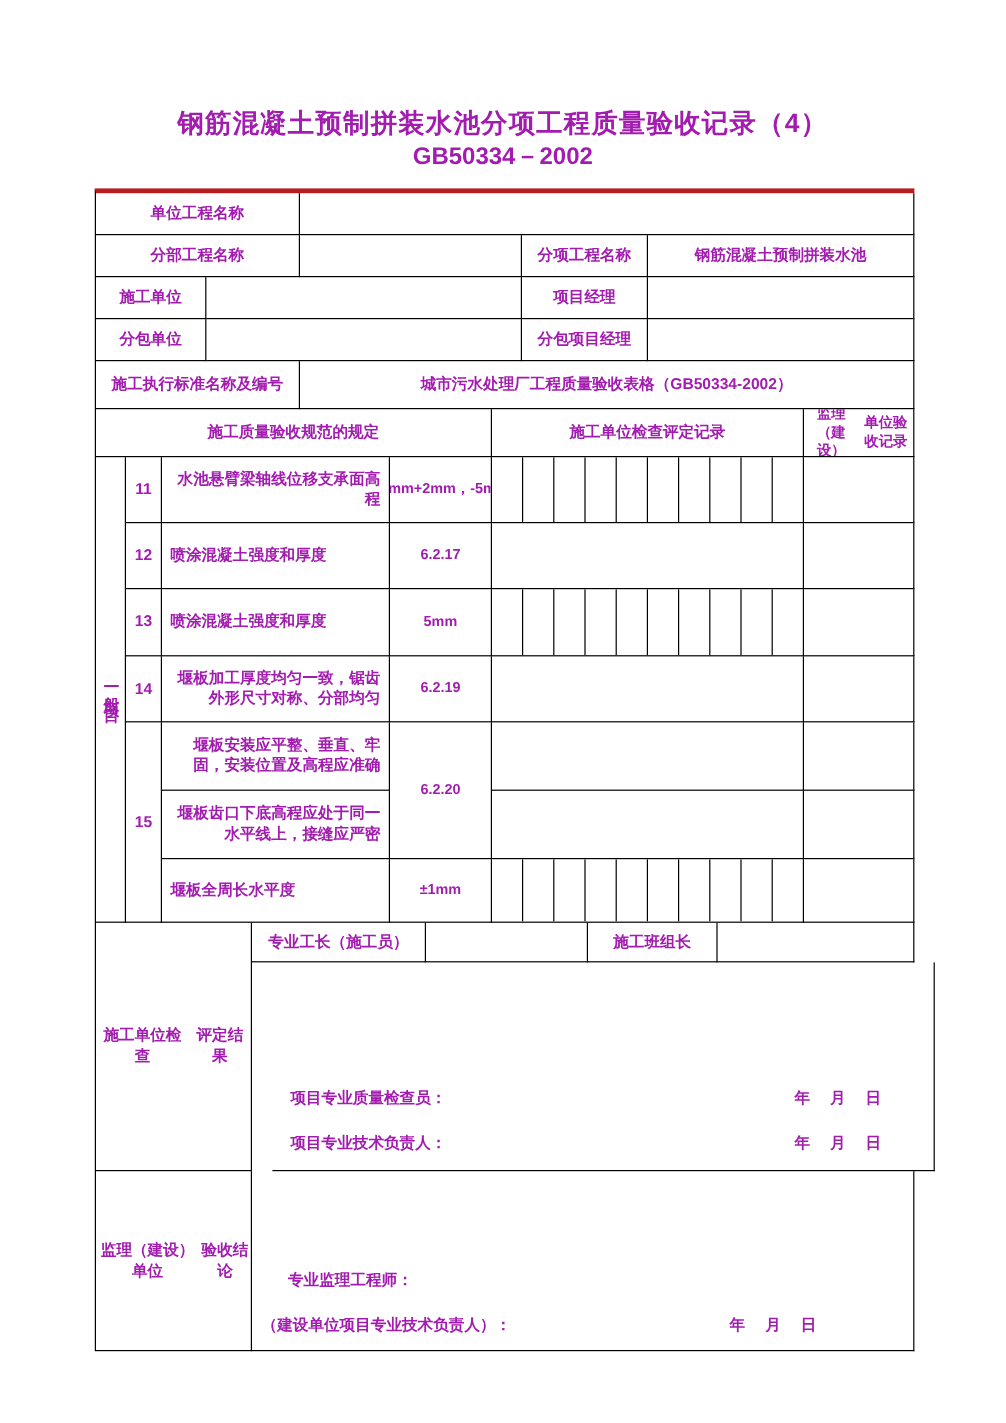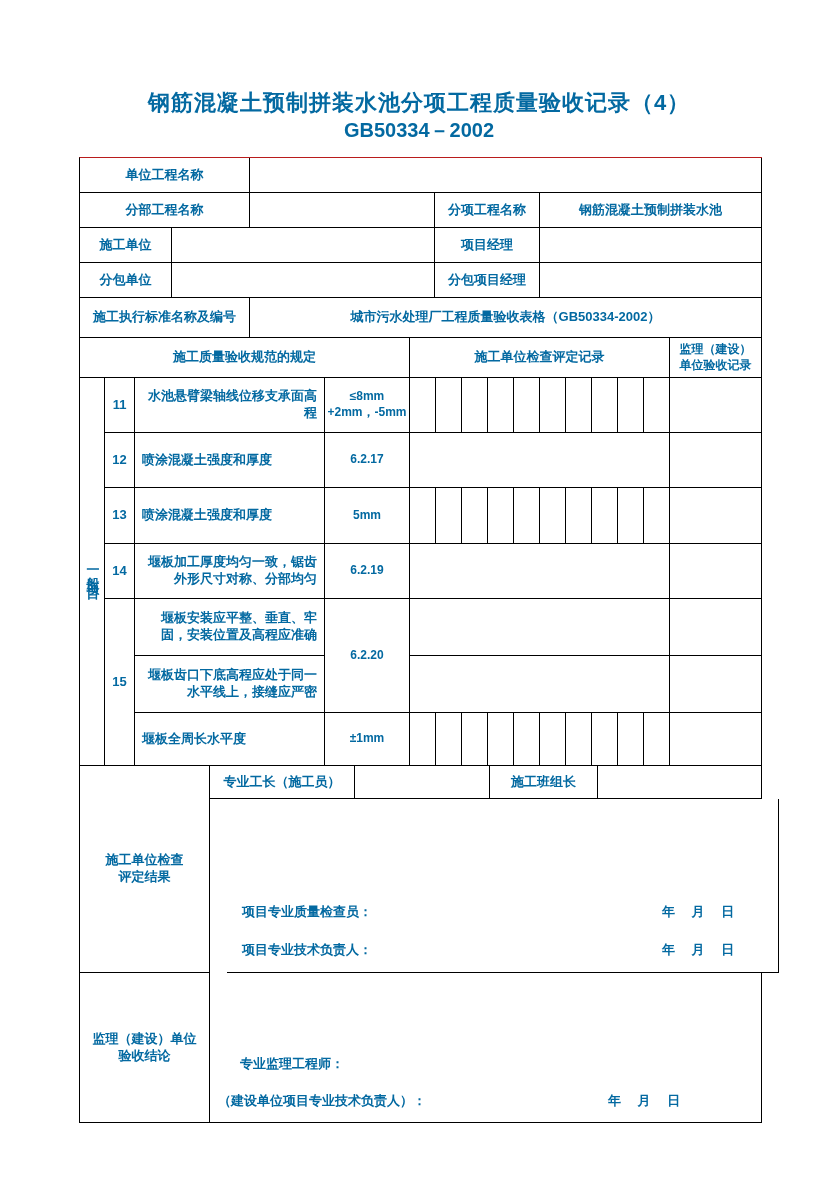--- a/index.html
+++ b/index.html
@@ -1,30 +1,30 @@
 <!DOCTYPE html>
 <html><head>
 <meta charset="utf-8">
 <style>
   html,body{margin:0;padding:0;background:#ffffff;}
   .page{position:relative;width:838px;height:1186px;background:#ffffff;overflow:hidden;
-        font-family:"Liberation Sans","DejaVu Sans",sans-serif;color:#0369a1;}
+        font-family:"Liberation Sans","DejaVu Sans",sans-serif;color:#a21caf;}
   .title{position:absolute;left:0;top:88px;width:838px;text-align:center;
          font-size:22px;font-weight:bold;letter-spacing:1px;}
   .subtitle{position:absolute;left:0;top:117px;width:838px;text-align:center;
             font-size:20px;font-weight:bold;}
   .tbl{position:absolute;left:79px;top:157px;width:682px;height:965px;
-       border-top:1px solid #b91c1c;border-left:1px solid #000;}
+       border-top:4px solid #b91c1c;border-left:1px solid #000;}
   .cell{position:absolute;box-sizing:border-box;
         border-right:1px solid #000;border-bottom:1px solid #000;
         display:flex;align-items:center;justify-content:center;
         text-align:center;font-weight:bold;font-size:13px;line-height:1.3;
         overflow:hidden;}
   .left{justify-content:flex-start;text-align:right;padding:0 7px;}
-  .col{flex-direction:column;}
+  .col{flex-direction:row;}
   .small{font-size:12px;}
   .ticks{padding:0;align-items:stretch;}
   .ticks .tick{flex:1 1 0;border-right:1px solid #000;}
   .ticks .tick:last-child{border-right:none;}
   .vert{writing-mode:vertical-rl;letter-spacing:5px;font-size:13px;}
   .sig{position:absolute;font-weight:bold;font-size:13px;white-space:pre;}
 </style>
 </head>
 <body>
 

